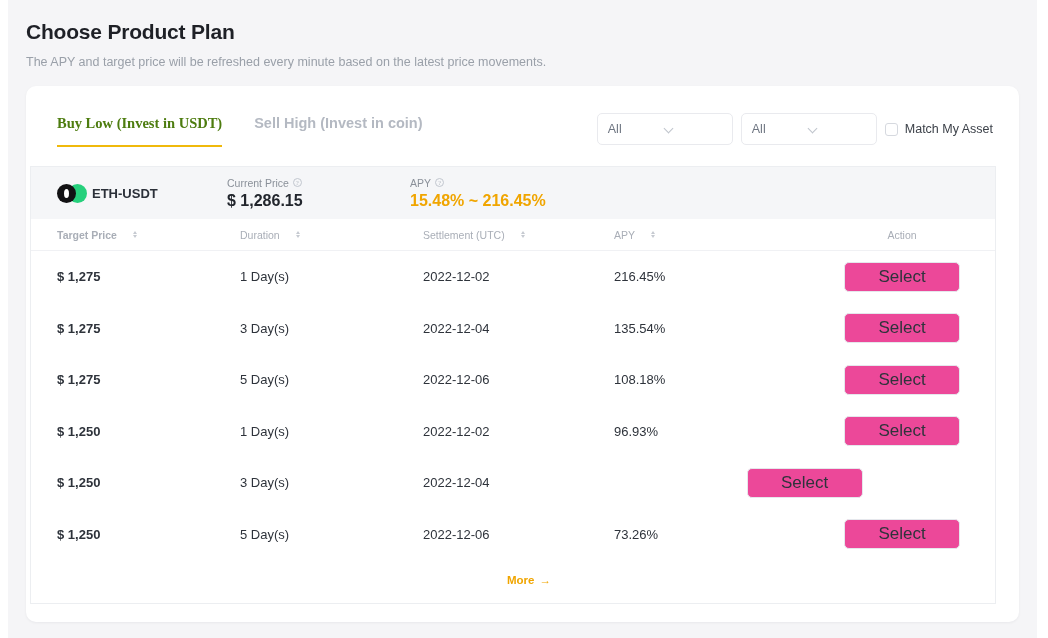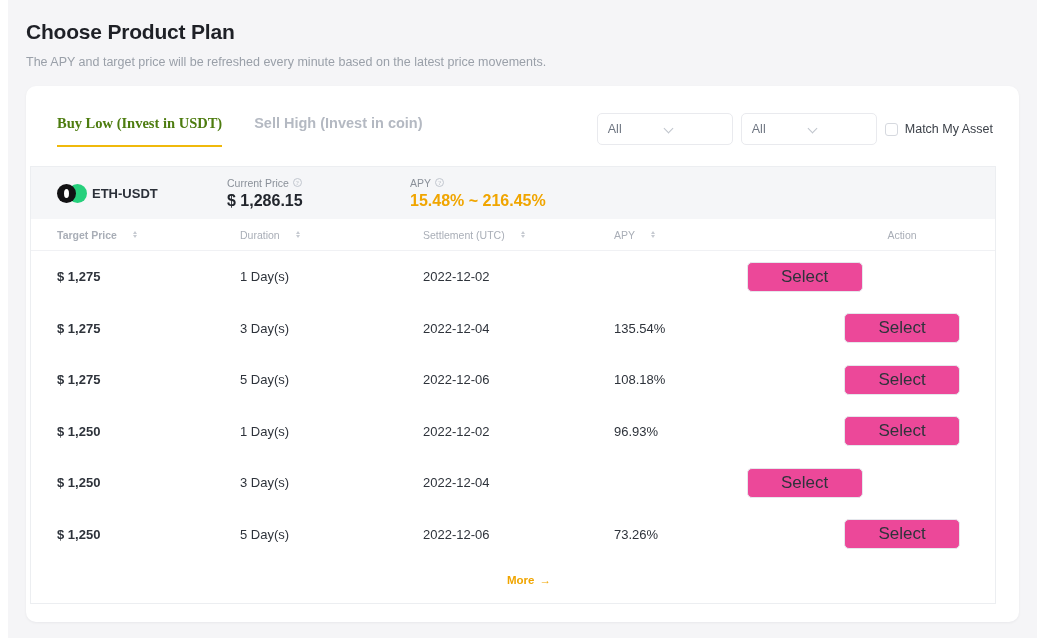--- a/index.html
+++ b/index.html
@@ -233,20 +233,21 @@
         <div class="th c-action">
           <span>Action</span>
         </div>
       </div>
 
       <div id="rows">
           <div class="row">
             <div class="cell c-target">$ 1,275</div>
             <div class="cell c-dur">1 Day(s)</div>
             <div class="cell c-settle">2022-12-02</div>
+            <div class="cell c-apy">216.45%</div>
             <div class="c-action">
               <button class="btn-select">Select</button>
             </div>
           </div>
           <div class="row">
             <div class="cell c-target">$ 1,275</div>
             <div class="cell c-dur">3 Day(s)</div>
             <div class="cell c-settle">2022-12-04</div>
             <div class="cell c-apy">135.54%</div>
             <div class="c-action">

